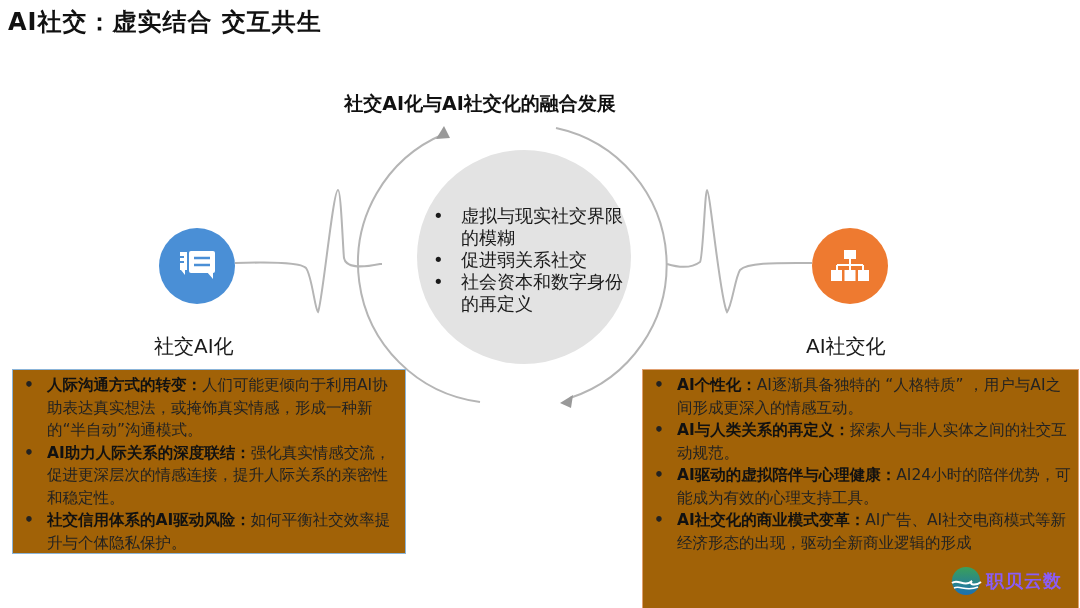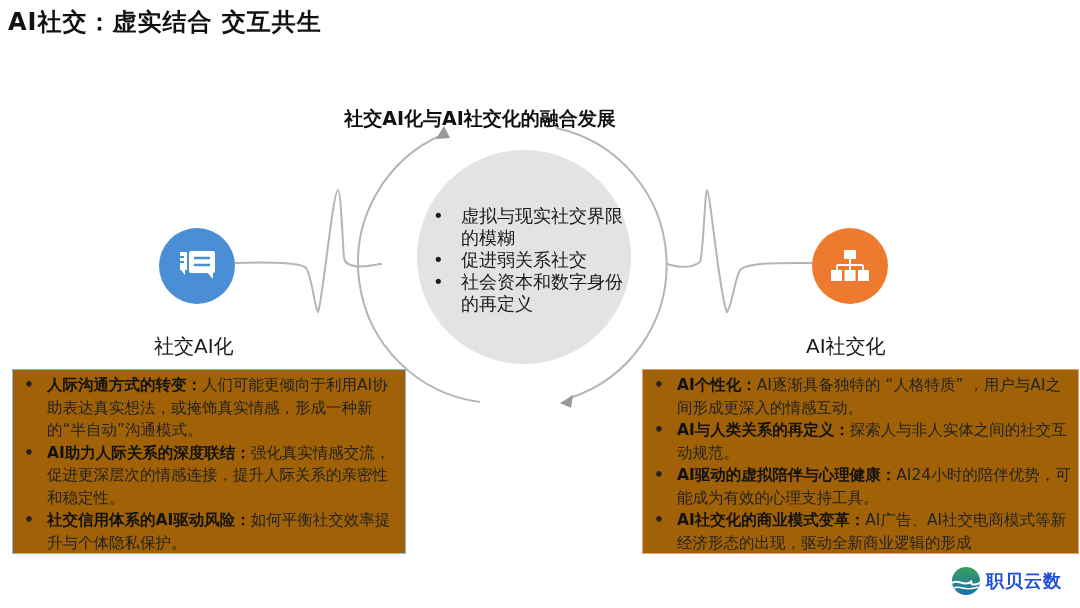--- a/index.html
+++ b/index.html
@@ -8,21 +8,21 @@
     background:#ffffff;
     font-family:"DejaVu Sans","Liberation Sans",sans-serif;
     color:#1a1a1a;
   }
   .page-title {
     position:absolute; left:8px; top:6px;
     font-size:24px; font-weight:bold; letter-spacing:1px; color:#111;
     white-space:nowrap;
   }
   .diagram-title {
-    position:absolute; left:0; width:960px; top:106px; text-align:center;
+    position:absolute; left:0; width:960px; top:91px; text-align:center;
     font-size:19px; font-weight:bold; color:#111;
   }
   svg.lines { position:absolute; left:0; top:0; }
   .center-circle {
     position:absolute; left:417px; top:150px; width:214px; height:214px;
     border-radius:50%; background:#e3e3e3;
   }
   .center-list {
     position:absolute; left:429px; top:205px; width:200px;
     list-style:none; margin:0; padding:0;
@@ -45,31 +45,31 @@
   .label-right { left:806px; top:333px; }
   .card {
     position:absolute; box-sizing:border-box; background:#a16207;
     font-size:15.5px; line-height:22.5px; color:#222;
   }
   .card-left {
     left:12px; top:369px; width:394px; height:185px;
     border:1.5px solid #8bb4d8; padding:4px 8px 4px 8px;
   }
   .card-right {
-    left:642px; top:369px; width:437px; height:185px;
+    left:642px; top:369px; width:437px; height:240px;
     border:1.5px solid #e0a070; padding:4px 6px 4px 8px;
   }
   .card ul { list-style:none; margin:0; padding:0; }
   .card li { position:relative; padding-left:26px; }
   .card li::before { content:"•"; position:absolute; left:3px; top:0; font-weight:bold; }
   .card b { font-weight:bold; color:#111; }
   .logo {
     position:absolute; left:950px; top:566px; display:flex; align-items:center;
   }
-  .logo-text { font-size:18px; font-weight:bold; color:#1d4ed8; margin-left:2px; letter-spacing:1px; }
+  .logo-text { font-size:18px; font-weight:bold; color:#8b5cf6; margin-left:2px; letter-spacing:1px; }
 </style>
 </head>
 <body>
 
 <div class="page-title">AI社交：虚实结合 交互共生</div>
 
 <div class="diagram-title">社交AI化与AI社交化的融合发展</div>
 
 <svg class="lines" width="1080" height="608">
 

